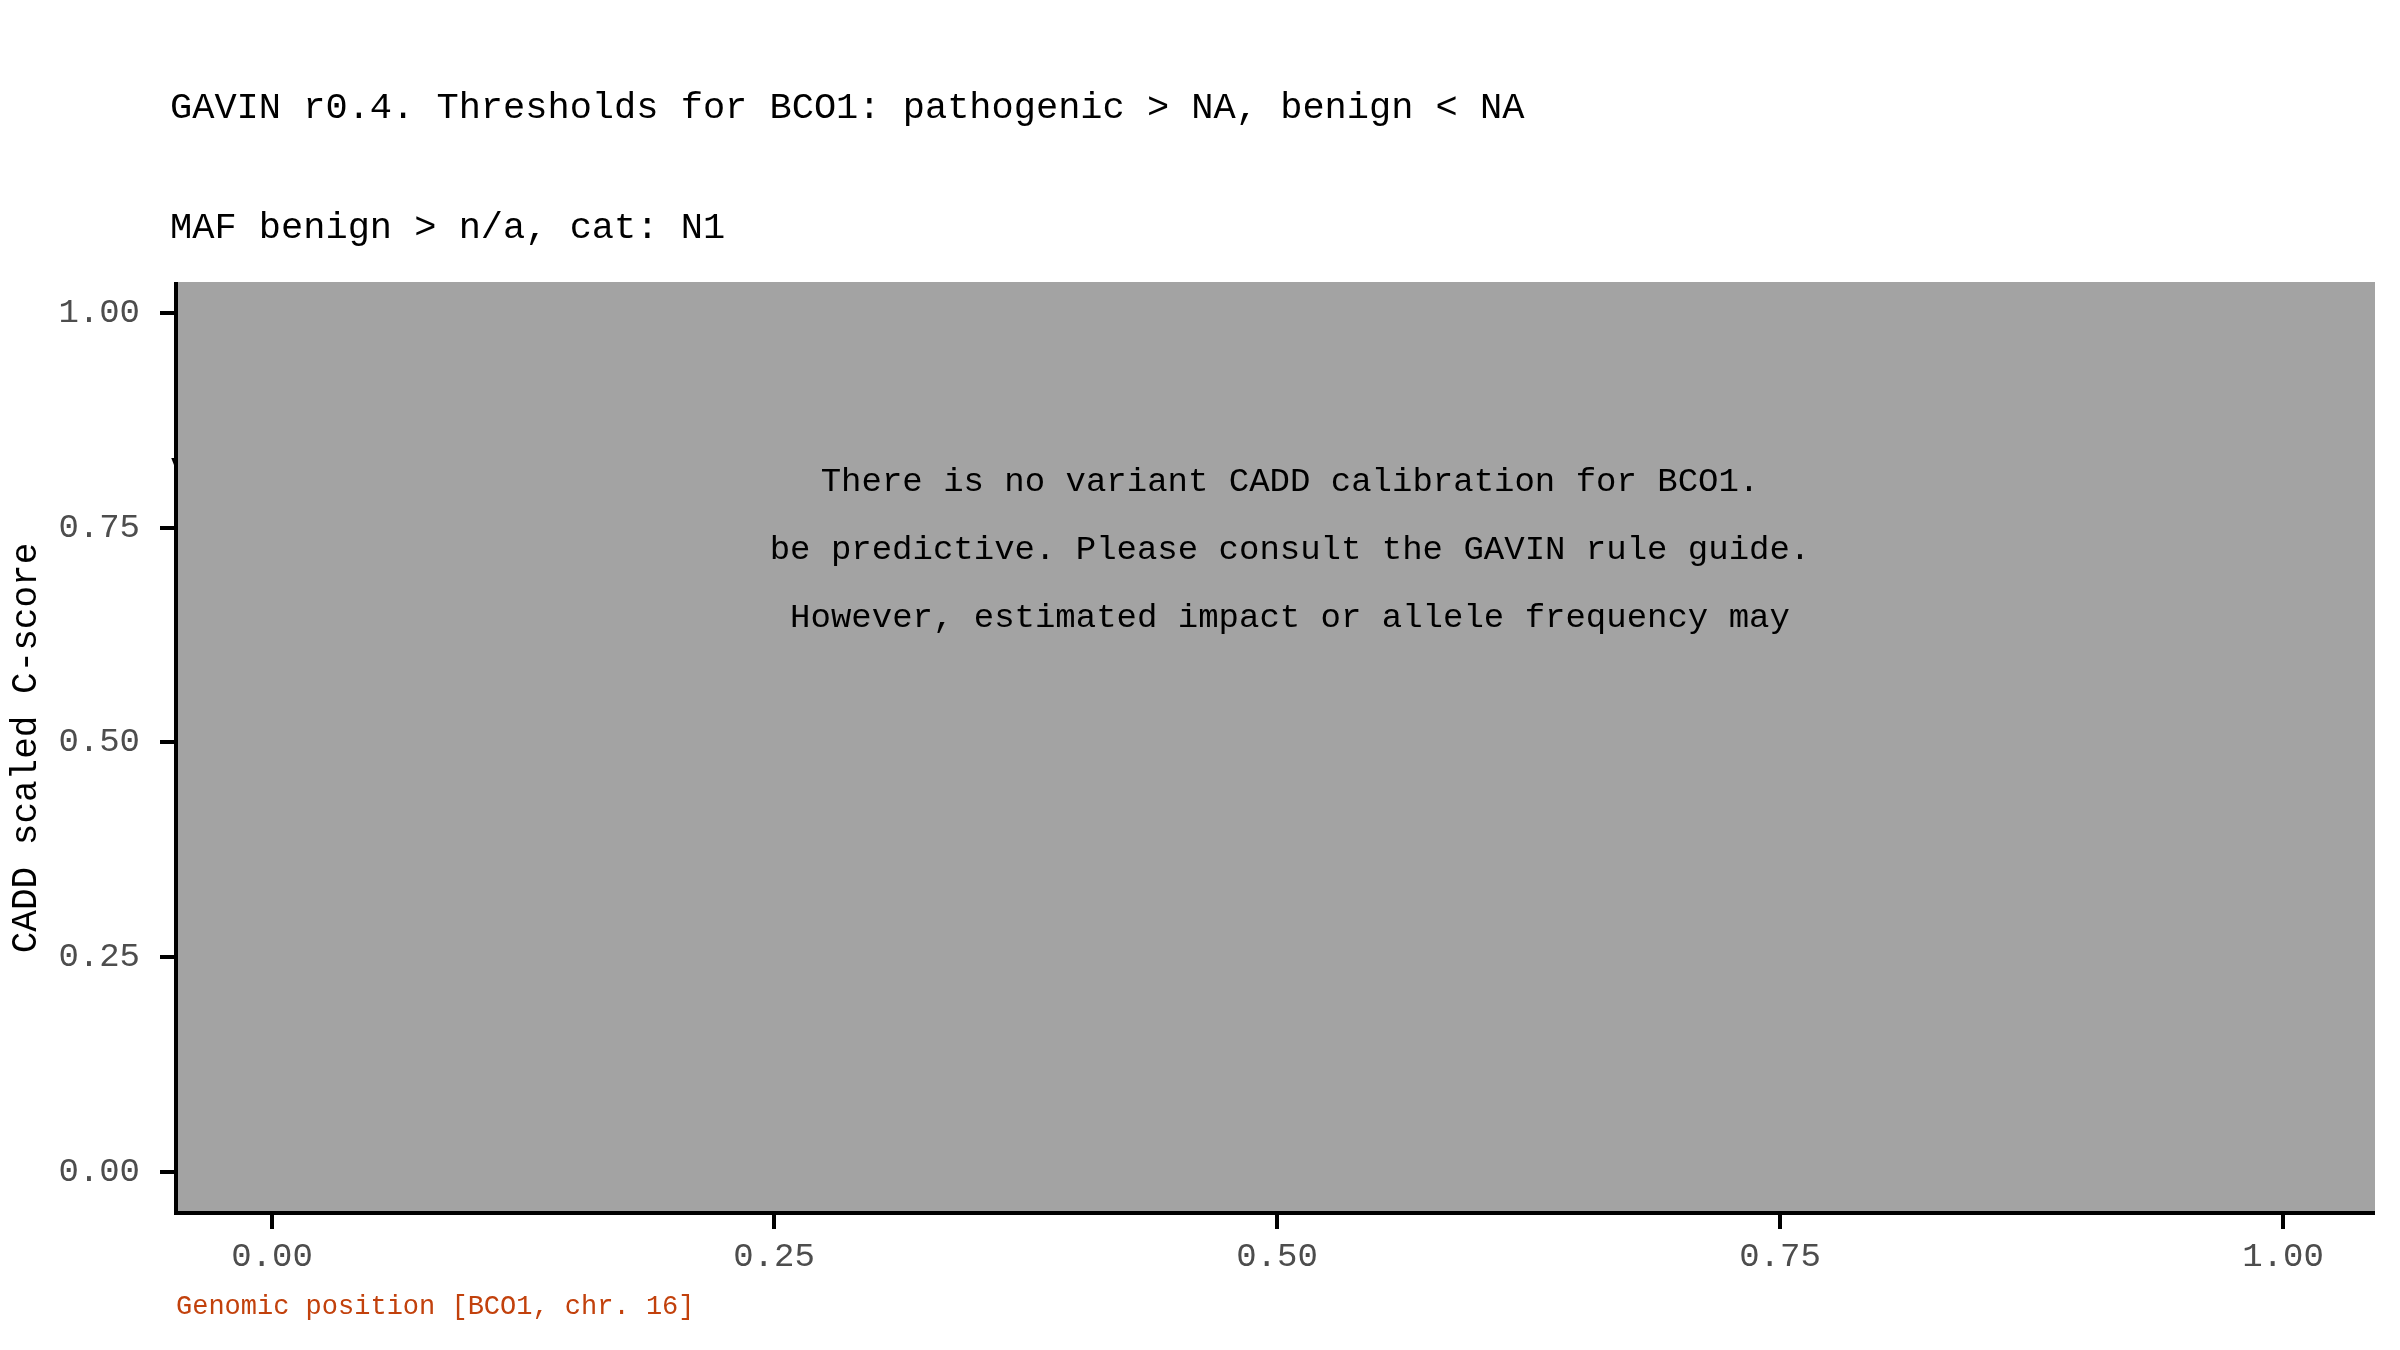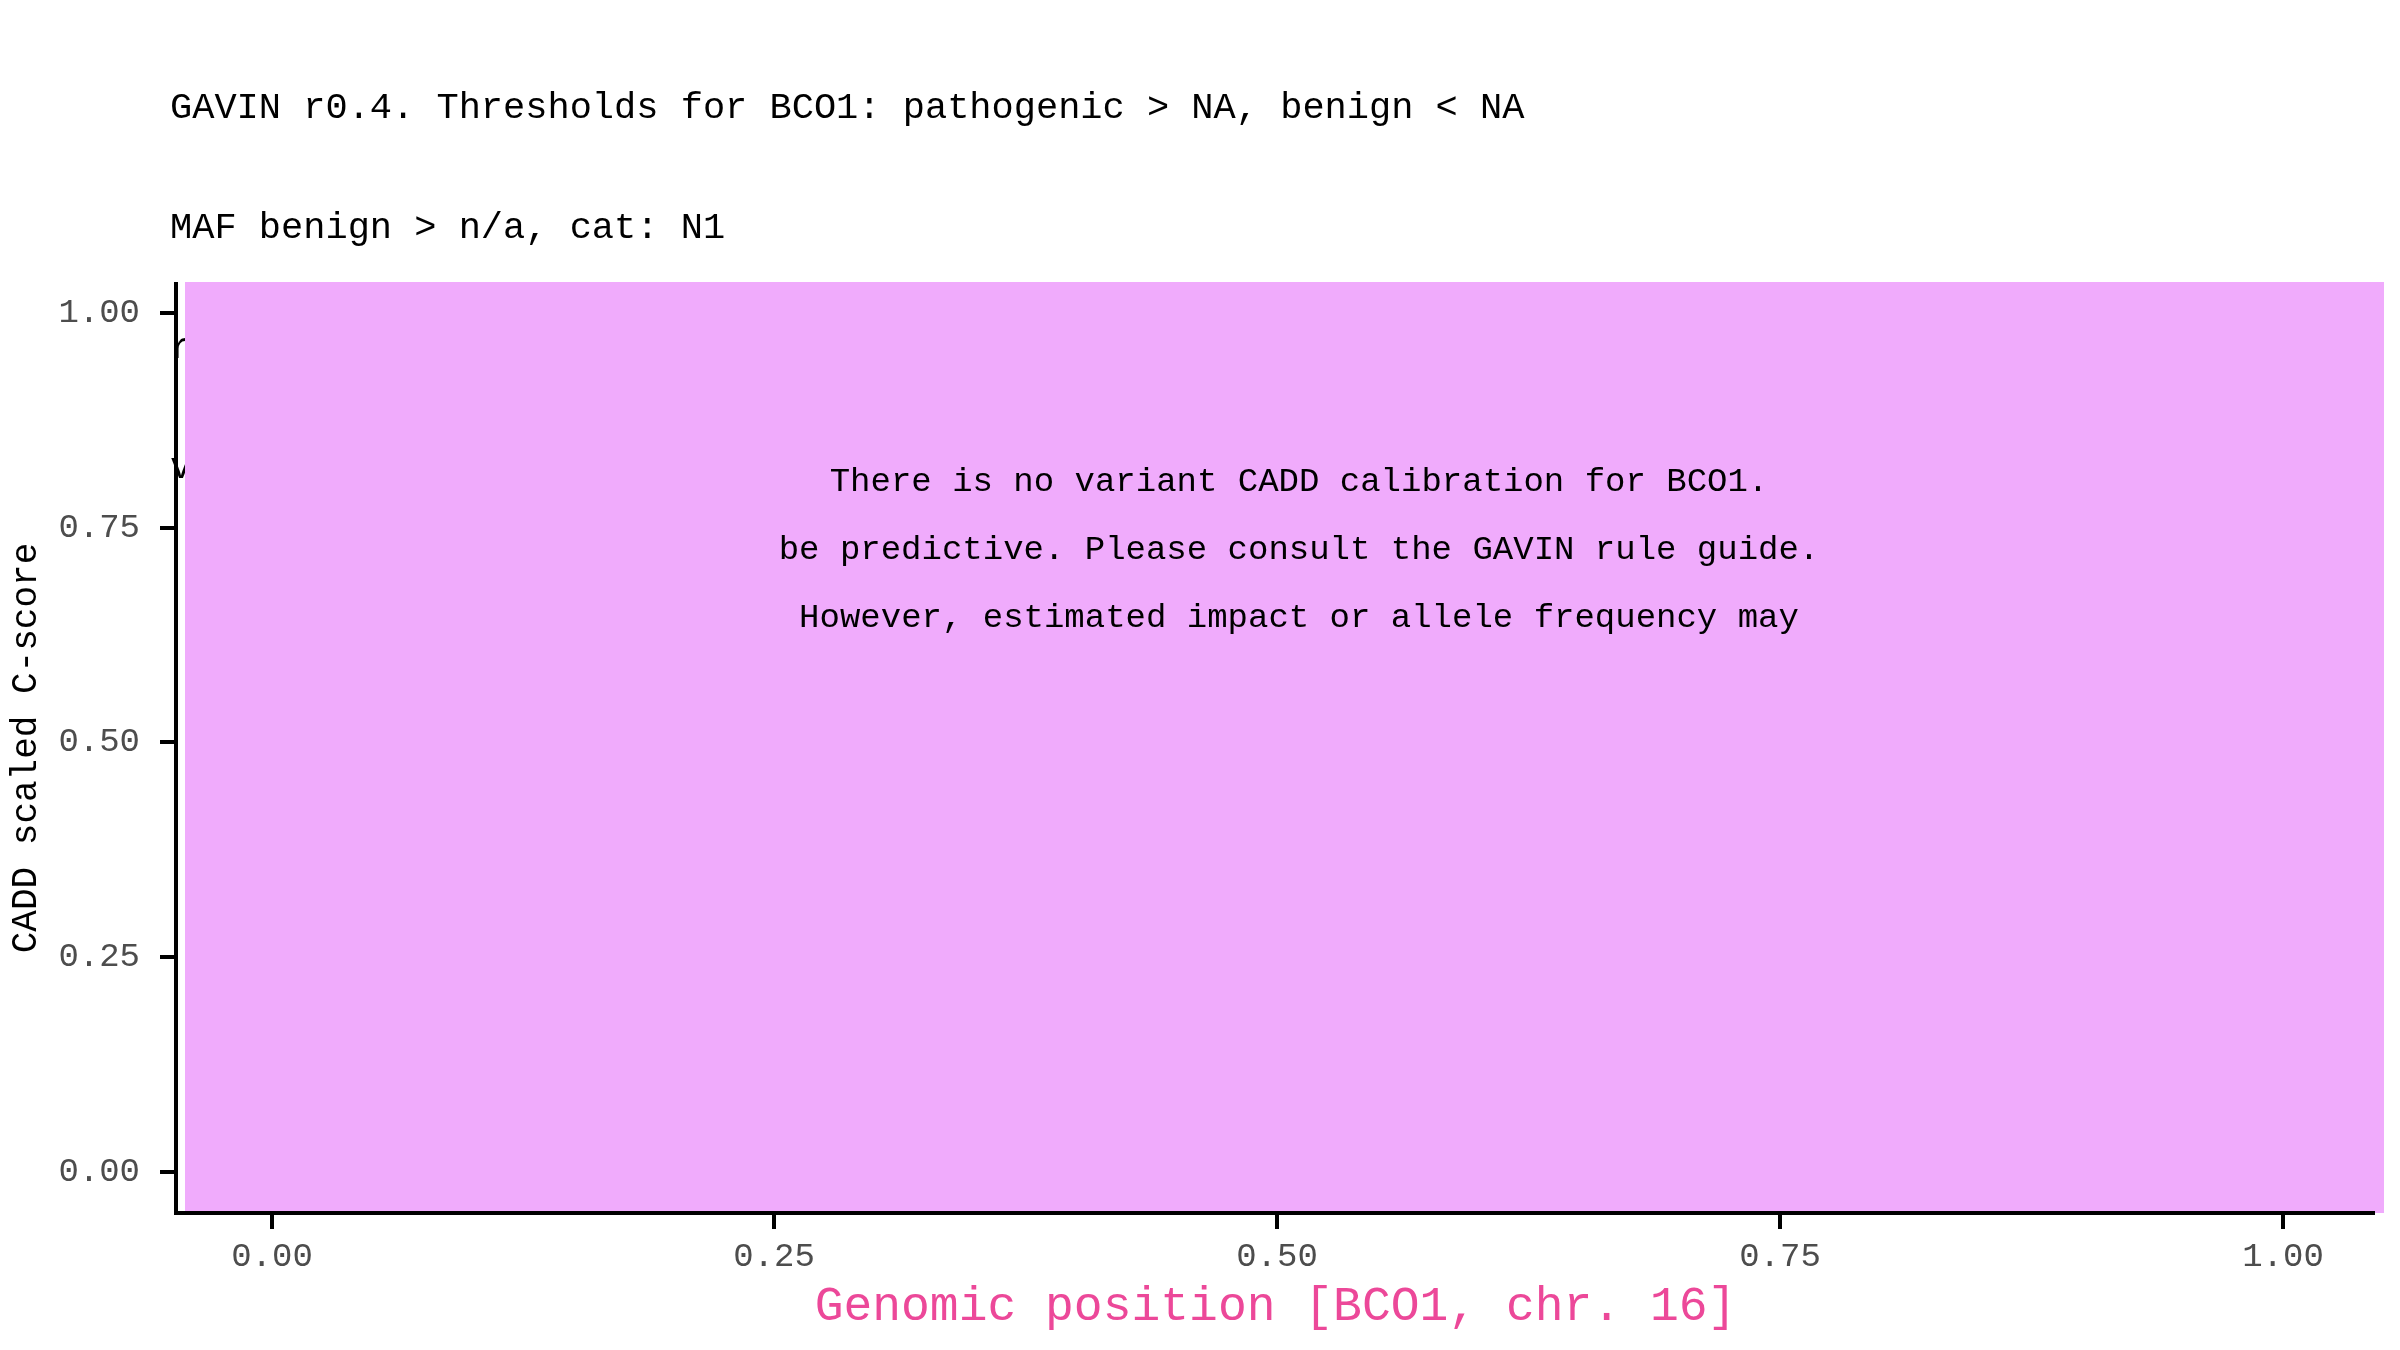--- a/index.html
+++ b/index.html
@@ -35,24 +35,24 @@
     white-space: pre;
   }
   #plot-title .title-line { display: block; }
 
   
   #x-axis-title {
     position: absolute;
     left: 176px;
     top: 1286px;
     width: 2199px;
-    text-align: center;
-    font-size: 48px;
+    text-align: left;
+    font-size: 27px;
     line-height: 42px;
-    color: #ec4899;
+    color: #c2410c;
   }
   #y-axis-title-wrap {
     position: absolute;
     left: 0px;
     top: 282px;
     width: 52px;
     height: 931px;
   }
   #y-axis-title {
     position: absolute;
@@ -61,25 +61,25 @@
     transform: translate(-50%, -50%) rotate(-90deg);
     transform-origin: center center;
     white-space: nowrap;
     font-size: 36px;
     color: #000000;
   }
 
   
   #panel {
     position: absolute;
-    left: 185px;
+    left: 176px;
     top: 282px;
     width: 2199px;
     height: 931px;
-    background: #f0abfc;
+    background: #a3a3a3;
   }
 
   
   #y-axis-line {
     position: absolute;
     left: 174px;
     top: 282px;
     width: 4px;
     height: 933px;
     background: #000000;

